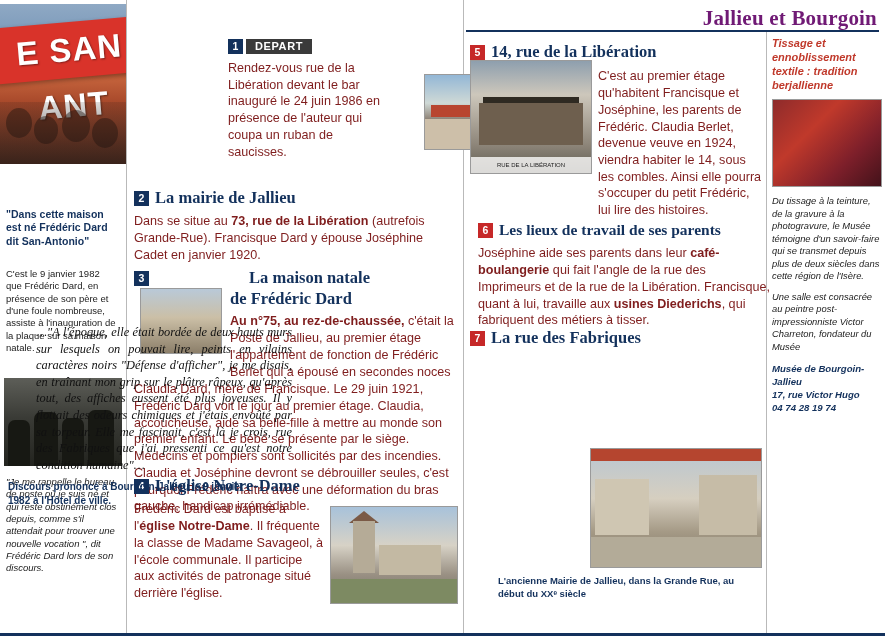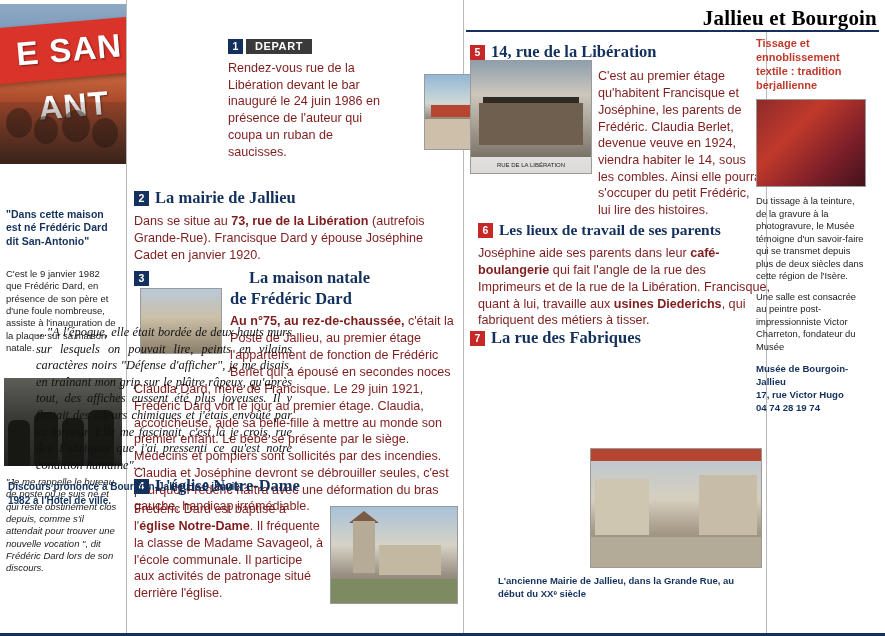--- a/index.html
+++ b/index.html
@@ -6,21 +6,21 @@
   body{
     width:885px;height:636px;overflow:hidden;position:relative;
     font-family:"Liberation Serif", serif;color:#111;
   }
   .page{position:absolute;inset:0;}
 
   
   .header-title{
     position:absolute;right:8px;top:6px;
     font-family:"Liberation Serif", serif;
-    font-size:21px;font-weight:bold;color:#000000;
+    font-size:21px;font-weight:bold;color:#701a75;
     letter-spacing:.2px;
   }
   .header-rule{
     position:absolute;left:466px;right:6px;top:30px;height:2px;background:#13315c;
   }
 
   
   .vrule{position:absolute;width:1px;background:#b9b9b9;}
   .vrule.a{left:126px;top:0;bottom:0;}
   .vrule.b{left:463px;top:0;bottom:0;}
@@ -169,21 +169,21 @@
   .postcard .bldL{position:absolute;left:4px;top:30px;width:54px;height:56px;background:#cfc6b2;}
   .postcard .bldR{position:absolute;right:4px;top:26px;width:58px;height:60px;background:#c6bca7;}
   .postcard .road{position:absolute;left:0;bottom:0;width:170px;height:30px;background:#b3ab98;}
   .postcard-cap{
     position:absolute;left:498px;top:575px;width:262px;
     font-family:"Liberation Sans",sans-serif;font-weight:bold;font-size:9.5px;
     color:#13315c;line-height:1.35;
   }
 
   
-  .side{position:absolute;left:756px;top:36px;width:108px;}
+  .side{position:absolute;left:772px;top:36px;width:108px;font-style:italic;}
   .side h3{
     margin:0;font-family:"Liberation Sans",sans-serif;font-size:11px;
     font-weight:bold;color:#c0392b;line-height:1.28;
   }
   .side-img{
     margin-top:7px;width:108px;height:86px;border:1px solid #9a9a9a;overflow:hidden;
     background:linear-gradient(135deg,#8e2b2b 0%,#c0392b 35%,#7d1f2a 70%,#43121a 100%);
   }
   .side p{
     margin:8px 0 0;font-family:"Liberation Sans",sans-serif;font-size:9.4px;

